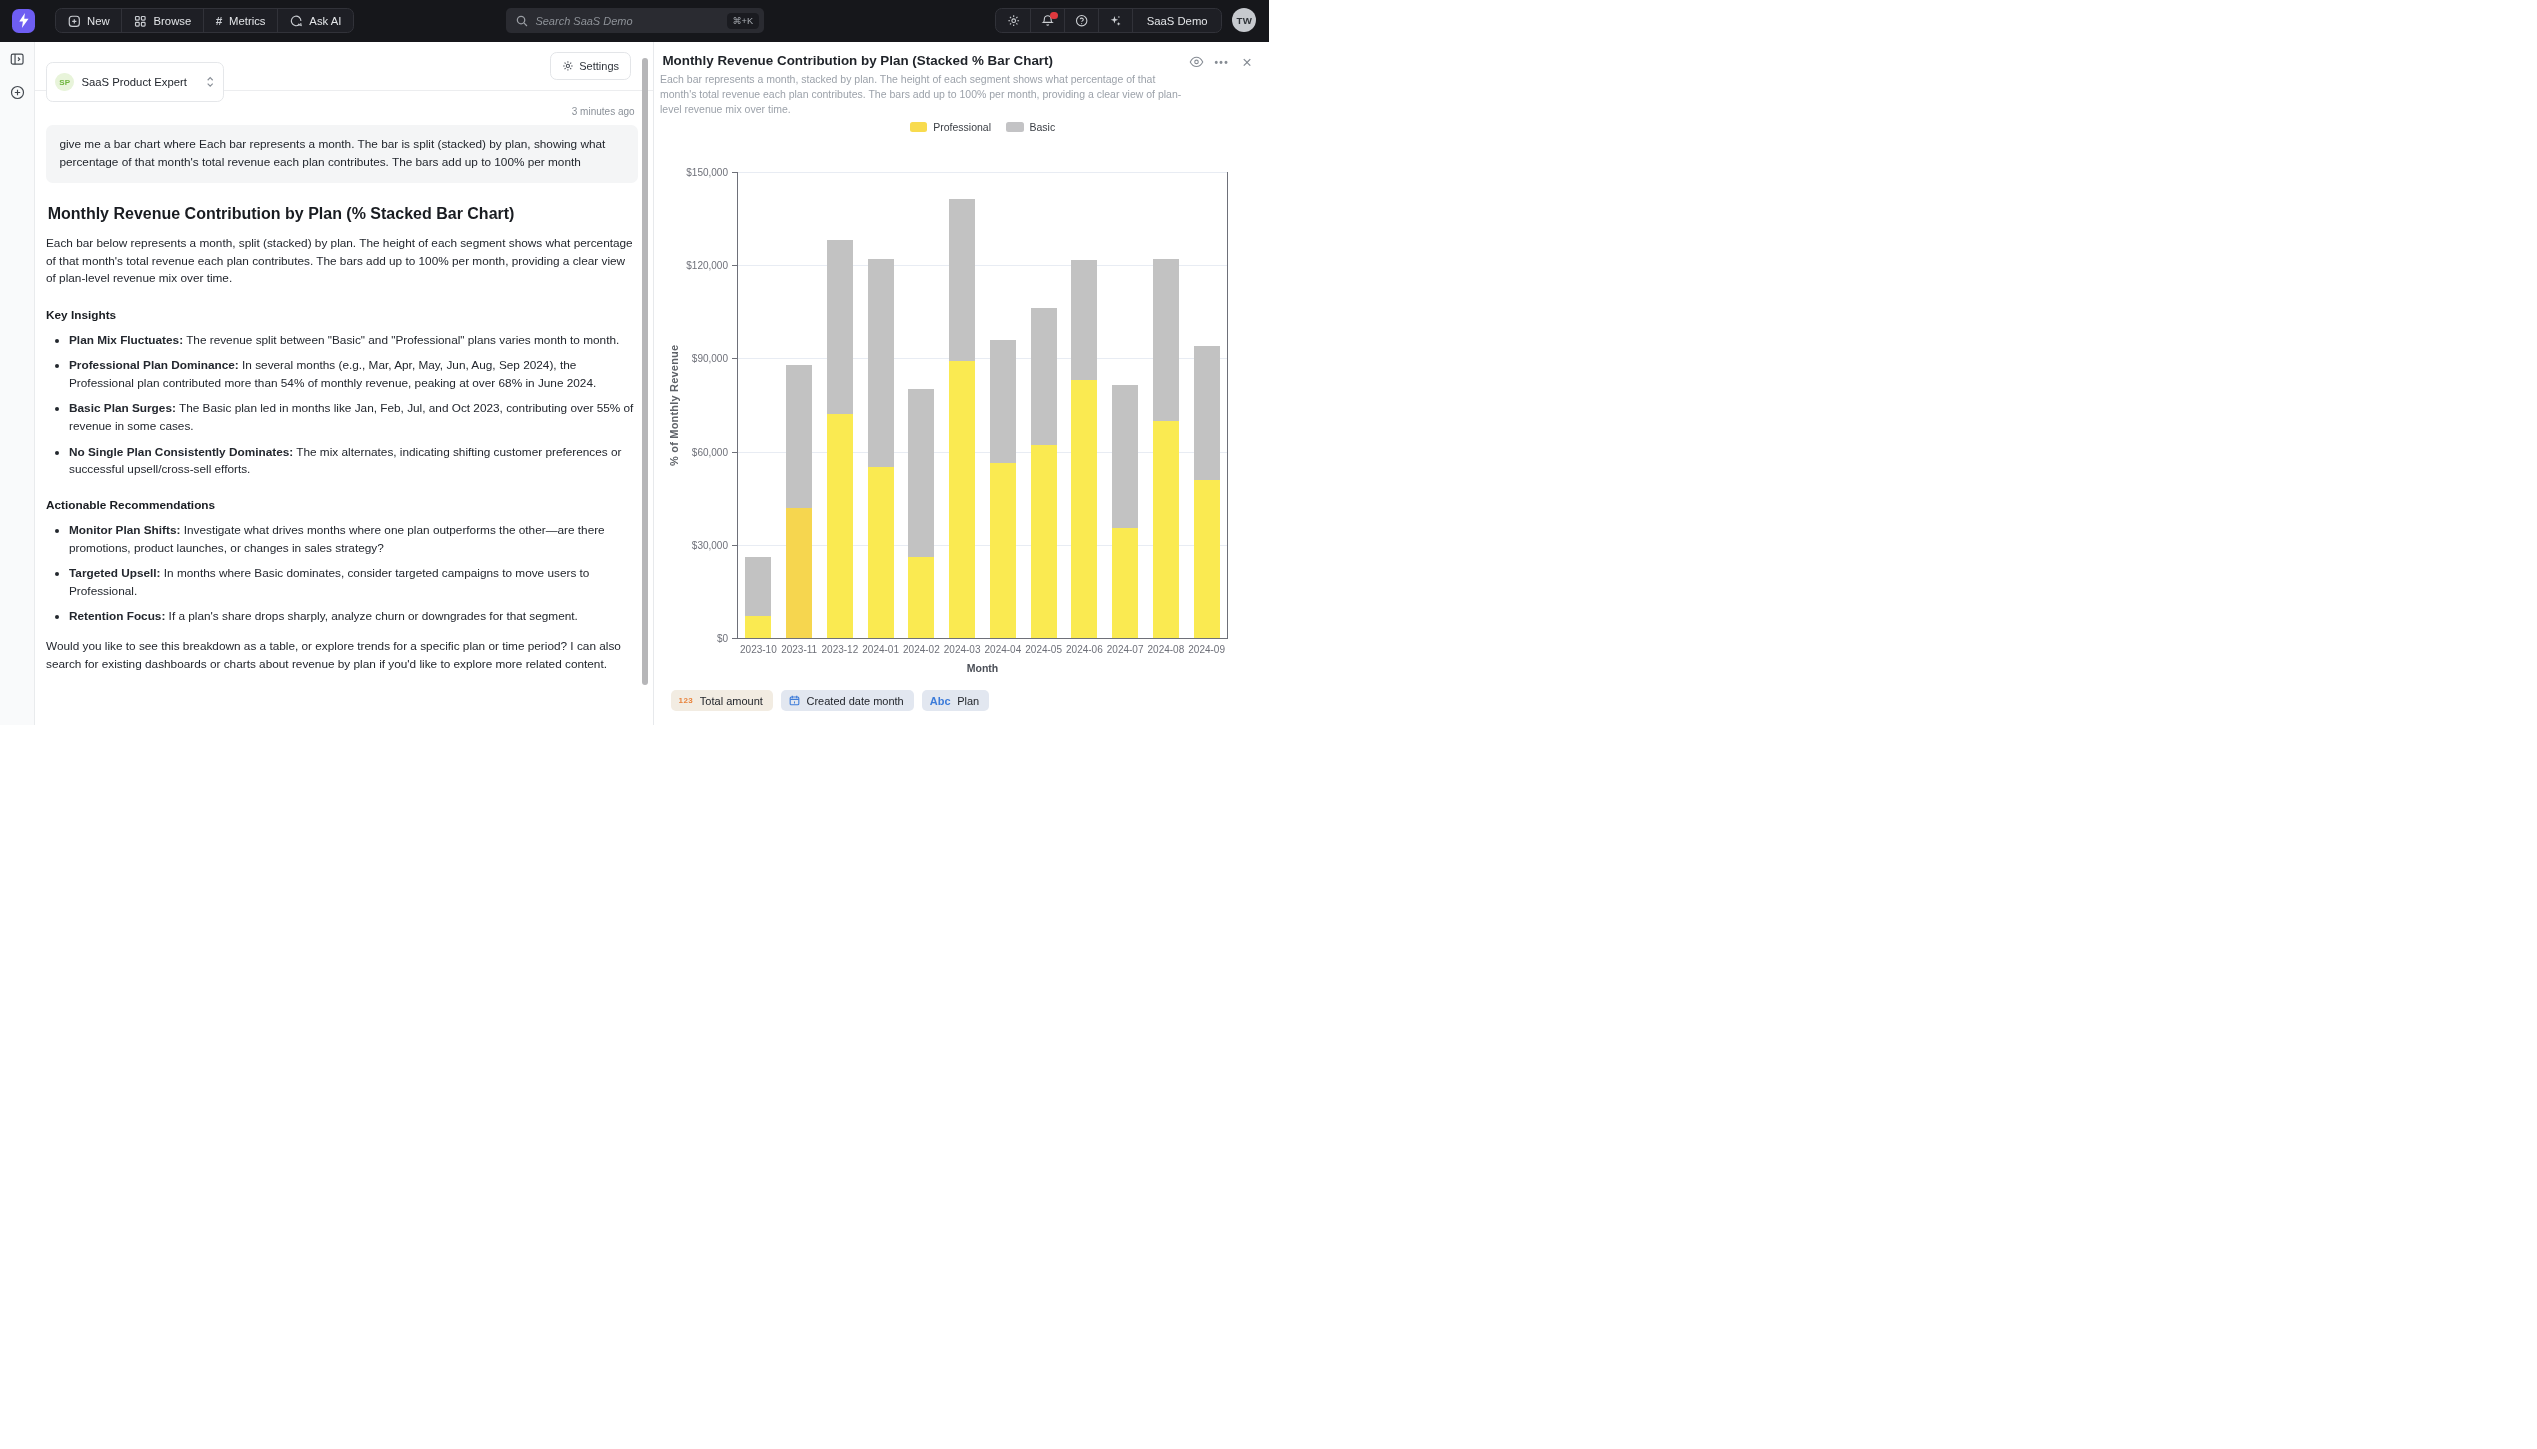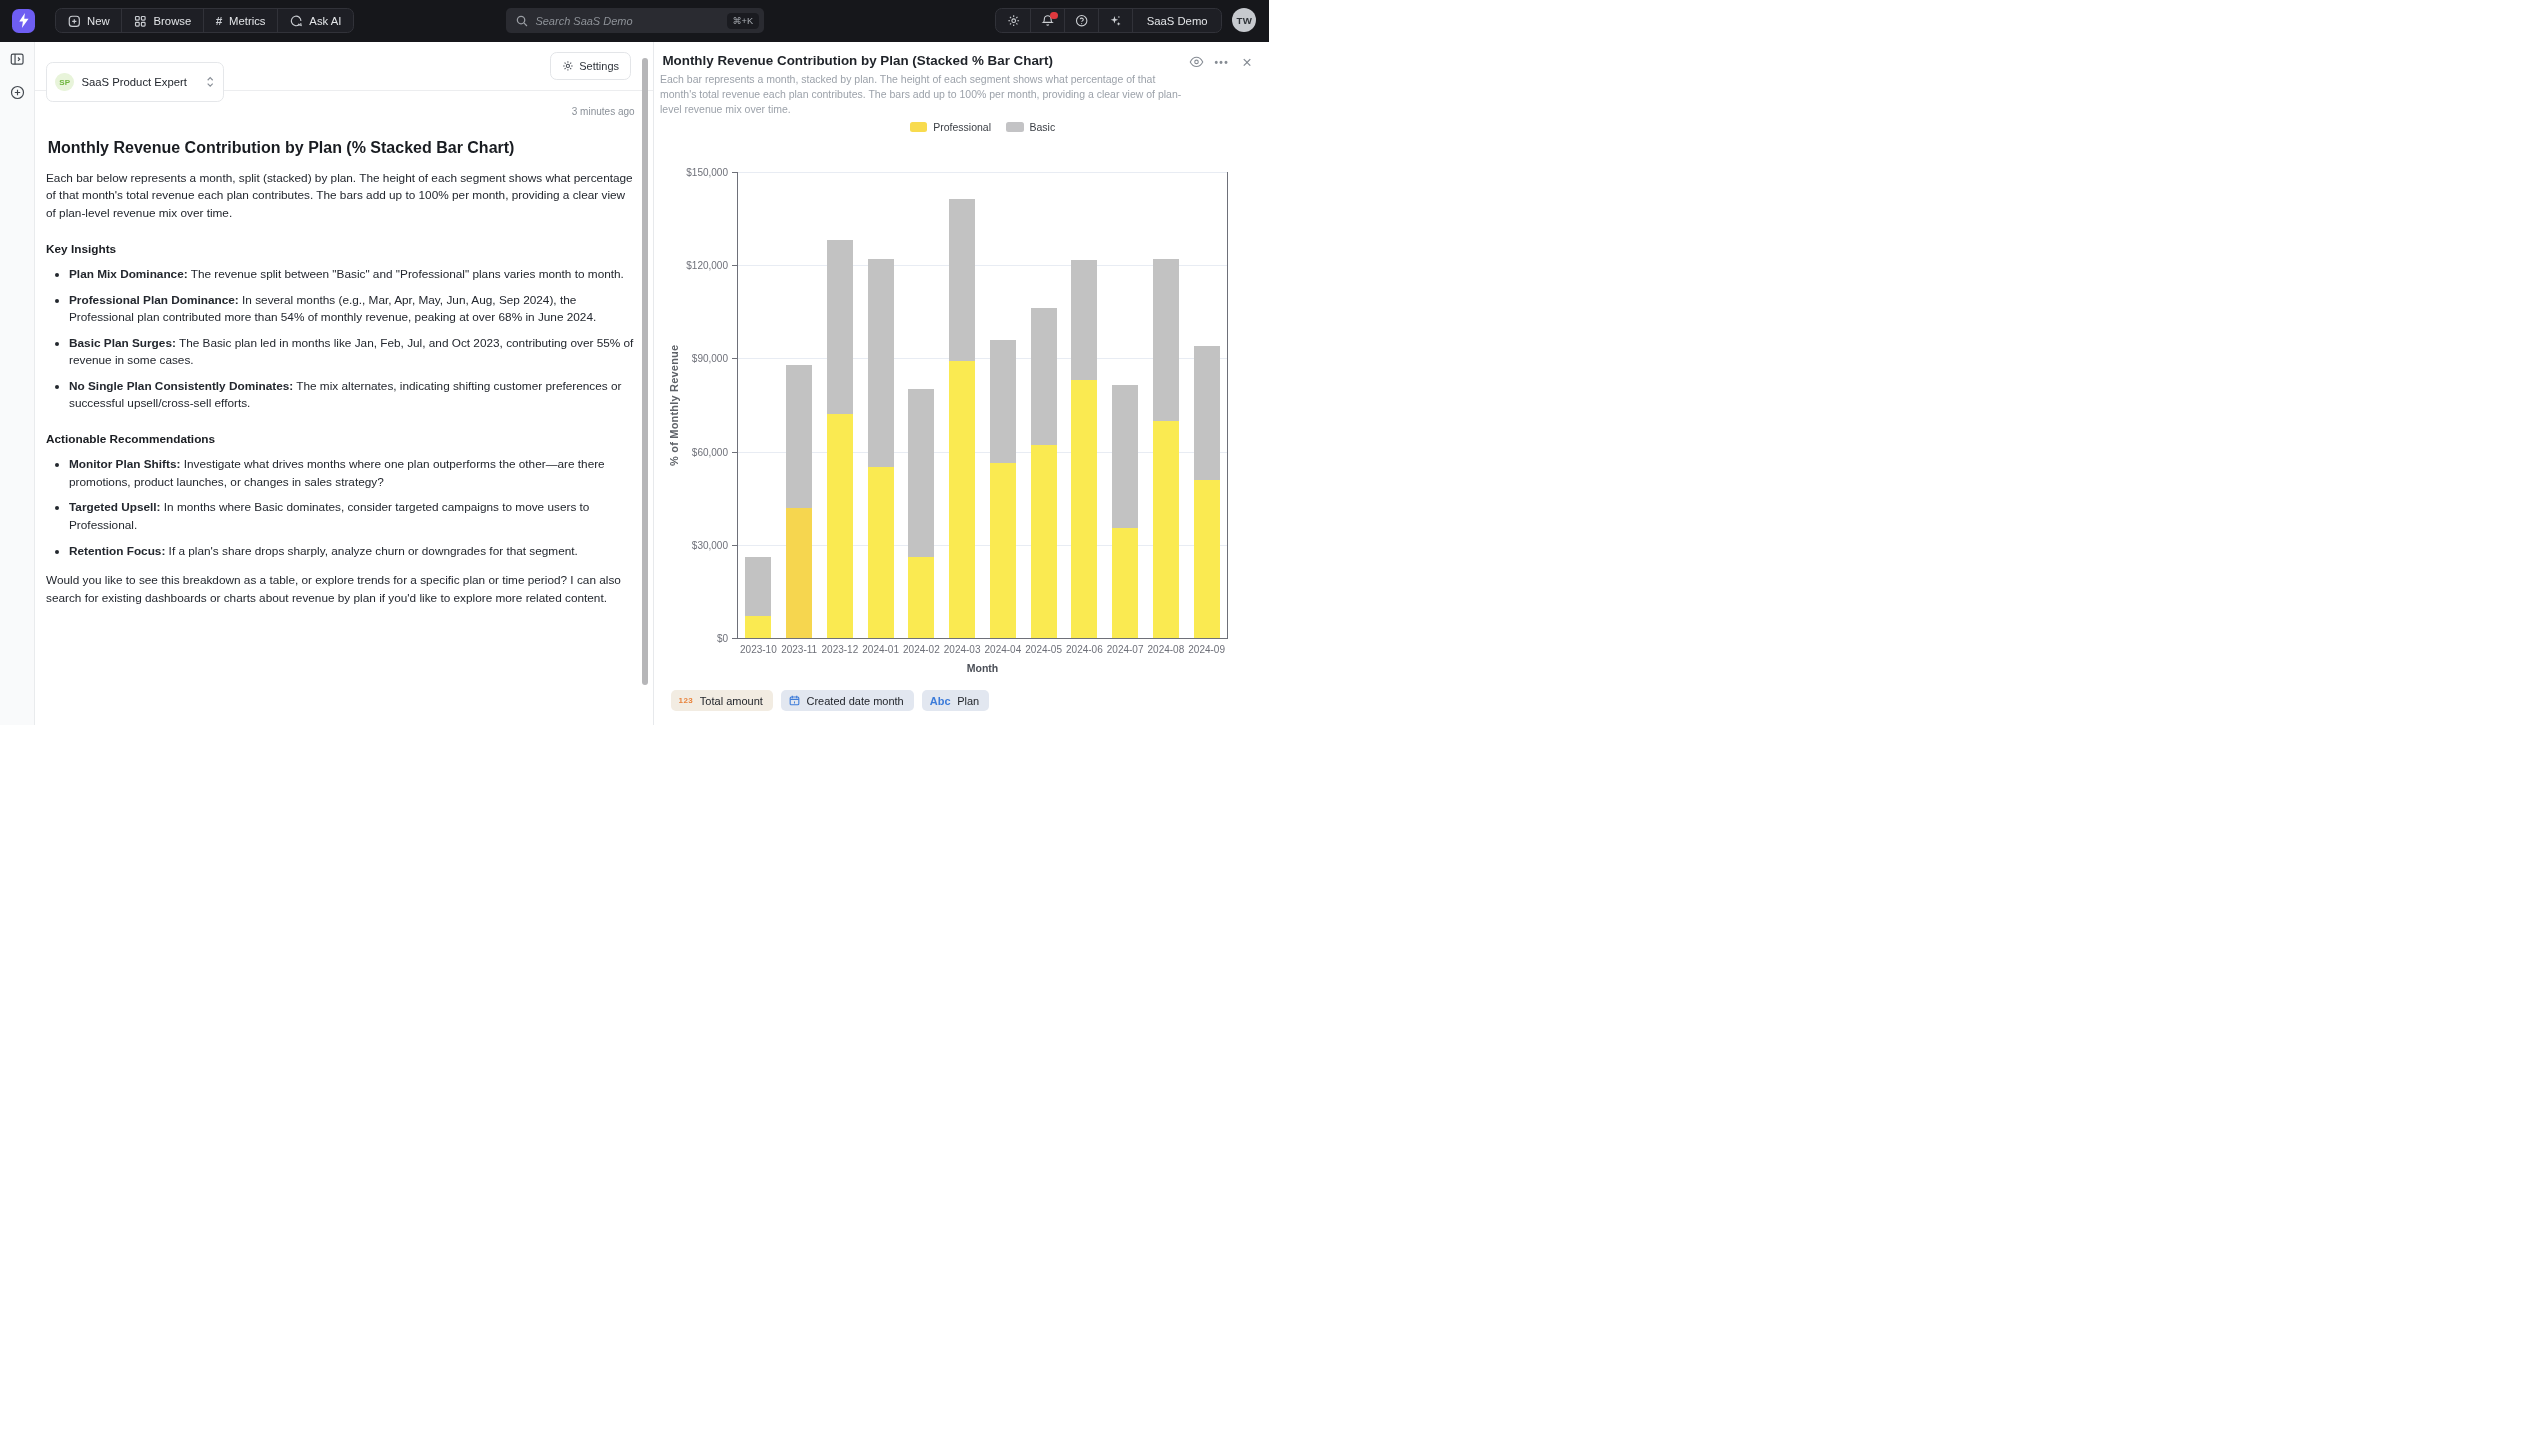--- a/index.html
+++ b/index.html
@@ -208,28 +208,29 @@
               <circle cx="8" cy="8" r="2.2"></circle>
               <path d="M8 1.6v2M8 12.4v2M1.6 8h2M12.4 8h2M3.5 3.5l1.4 1.4M11.1 11.1l1.4 1.4M12.5 3.5l-1.4 1.4M4.9 11.1l-1.4 1.4"></path>
             </svg>
         </span>
         <span>Settings</span>
       </div>
     </div>
 
     <div class="chat-scroll">
       <div class="timestamp">3 minutes ago</div>
+      <div class="bubble">give me a bar chart where Each bar represents a month. The bar is split (stacked) by plan, showing what percentage of that month's total revenue each plan contributes. The bars add up to 100% per month</div>
 
 
       <div class="md">
         <h1>Monthly Revenue Contribution by Plan (% Stacked Bar Chart)</h1>
         <p>Each bar below represents a month, split (stacked) by plan. The height of each segment shows what percentage of that month's total revenue each plan contributes. The bars add up to 100% per month, providing a clear view of plan-level revenue mix over time.</p>
         <h3>Key Insights</h3>
         <ul id="insights-list">
-            <li><strong>Plan Mix Dominance:</strong> The revenue split between "Basic" and "Professional" plans varies month to month.</li>
+            <li><strong>Plan Mix Fluctuates:</strong> The revenue split between "Basic" and "Professional" plans varies month to month.</li>
             <li><strong>Professional Plan Dominance:</strong> In several months (e.g., Mar, Apr, May, Jun, Aug, Sep 2024), the Professional plan contributed more than 54% of monthly revenue, peaking at over 68% in June 2024.</li>
             <li><strong>Basic Plan Surges:</strong> The Basic plan led in months like Jan, Feb, Jul, and Oct 2023, contributing over 55% of revenue in some cases.</li>
             <li><strong>No Single Plan Consistently Dominates:</strong> The mix alternates, indicating shifting customer preferences or successful upsell/cross-sell efforts.</li>
           </ul>
         <h3>Actionable Recommendations</h3>
         <ul id="recs-list">
             <li><strong>Monitor Plan Shifts:</strong> Investigate what drives months where one plan outperforms the other—are there promotions, product launches, or changes in sales strategy?</li>
             <li><strong>Targeted Upsell:</strong> In months where Basic dominates, consider targeted campaigns to move users to Professional.</li>
             <li><strong>Retention Focus:</strong> If a plan's share drops sharply, analyze churn or downgrades for that segment.</li>
           </ul>

